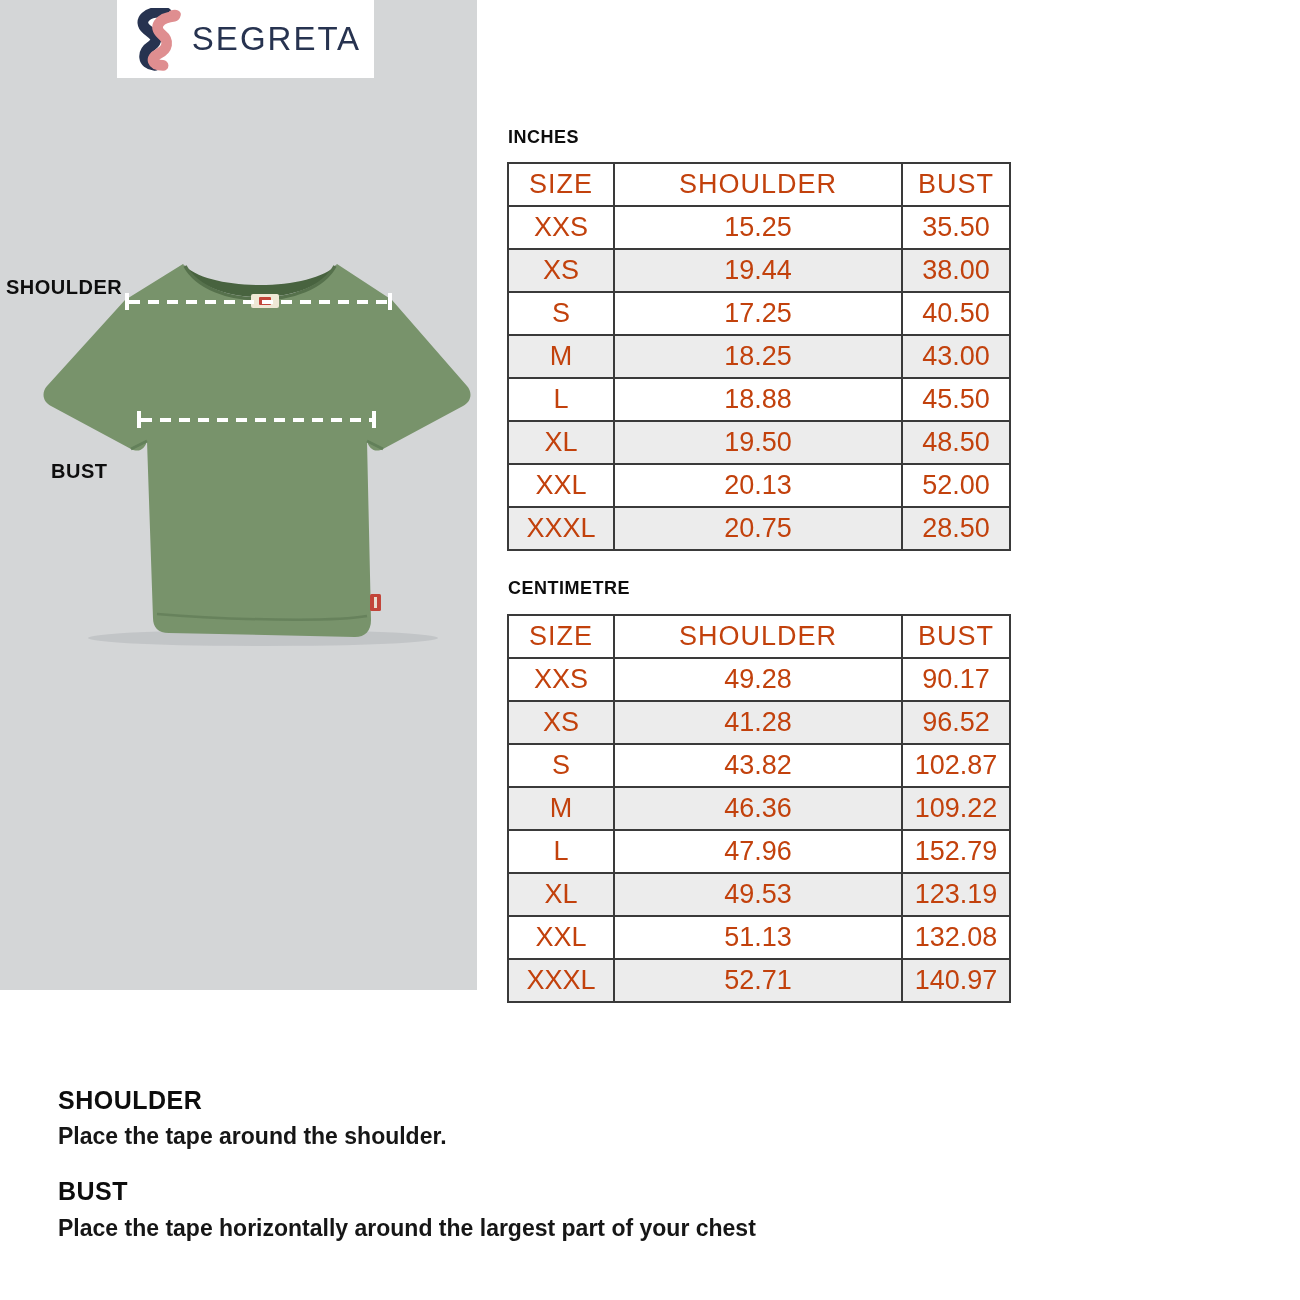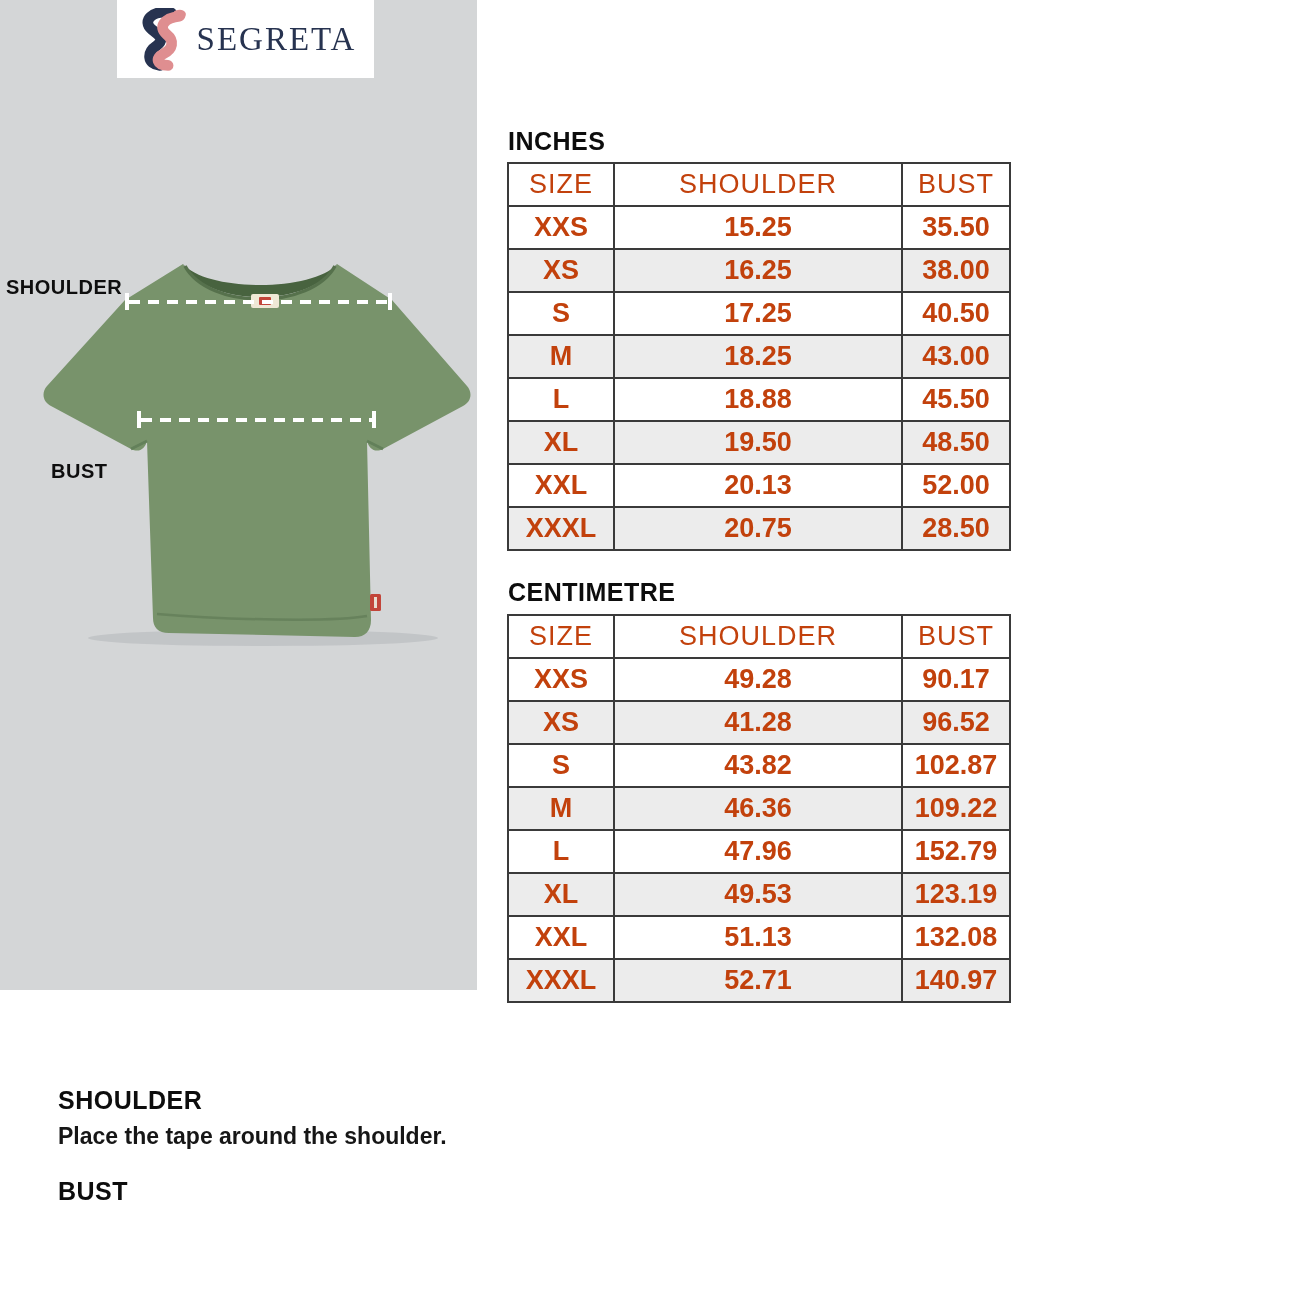--- a/index.html
+++ b/index.html
@@ -14,21 +14,21 @@
   .gray-panel{
     position:absolute;left:0;top:0;width:477px;height:990px;
     background:#d4d6d7;
   }
   .logo-box{
     position:absolute;left:117px;top:0;width:257px;height:78px;
     background:#ffffff;display:flex;align-items:center;justify-content:center;gap:2px;
   }
   .logo-mark{width:58px;height:64px;flex:0 0 auto;margin-top:2px;}
   .logo-text{
-    font-family:Liberation Serif, serif;
+    font-family:Liberation Sans, sans-serif;
     font-size:33px;letter-spacing:2px;color:#273350;font-weight:500;
     margin-left:2px;
   }
 
   .tshirt{position:absolute;left:35px;top:248px;width:440px;height:400px;}
 
   .diagram-label{
     position:absolute;font-weight:800;font-size:20px;color:#0e0e0e;
     letter-spacing:0.5px;
   }
@@ -47,36 +47,36 @@
   .tick-bl{left:137px;top:411px;}
   .tick-br{left:372px;top:411px;}
 
   
   .title{
     position:absolute;left:507px;top:52px;
     font-size:37px;font-weight:800;letter-spacing:0.5px;color:#0d0d0d;
   }
   .unit-label{
     position:absolute;left:508px;
-    font-size:25px;font-weight:800;letter-spacing:0.5px;color:#0d0d0d;
+    font-size:18px;font-weight:800;letter-spacing:0.5px;color:#0d0d0d;
   }
   .unit-inches{top:127px;}
   .unit-cm{top:578px;}
 
   
   table.size-table{
     position:absolute;left:507px;width:502px;
     border-collapse:collapse;table-layout:fixed;
     font-size:27px;color:#c2410c;
   }
   .t-inches{top:162px;}
   .t-cm{top:614px;}
   .size-table th,.size-table td{
     border:2px solid #3a3a3a;text-align:center;padding:0;
-    font-weight:700;height:41px;line-height:41px;
+    font-weight:400;height:41px;line-height:41px;
     white-space:nowrap;overflow:hidden;
   }
   .size-table th{font-weight:500;letter-spacing:1px;}
   .col-size{width:106px;}
   .col-shoulder{width:288px;}
   .col-bust{width:108px;}
   .size-table tbody tr:nth-child(even) td{background:#ececec;}
   .size-table tbody tr:nth-child(odd) td{background:#ffffff;}
 
   
@@ -177,21 +177,21 @@
       </tr>
     </thead>
     <tbody>
       <tr>
         <td>XXS</td>
         <td>15.25</td>
         <td>35.50</td>
       </tr>
       <tr>
         <td>XS</td>
-        <td>16.25</td>
+        <td>19.44</td>
         <td>38.00</td>
       </tr>
       <tr>
         <td>S</td>
         <td>17.25</td>
         <td>40.50</td>
       </tr>
       <tr>
         <td>M</td>
         <td>18.25</td>
@@ -277,14 +277,15 @@
         <td>140.97</td>
       </tr>
     </tbody>
   </table>
 
 
   <div class="htm-sub htm-sub1">SHOULDER</div>
   <div class="htm-text htm-text1">Place the tape around the shoulder.</div>
 
   <div class="htm-sub htm-sub2">BUST</div>
+  <div class="htm-text htm-text2">Place the tape horizontally around the largest part of your chest</div>
 
 </div>
 
 </body></html>

